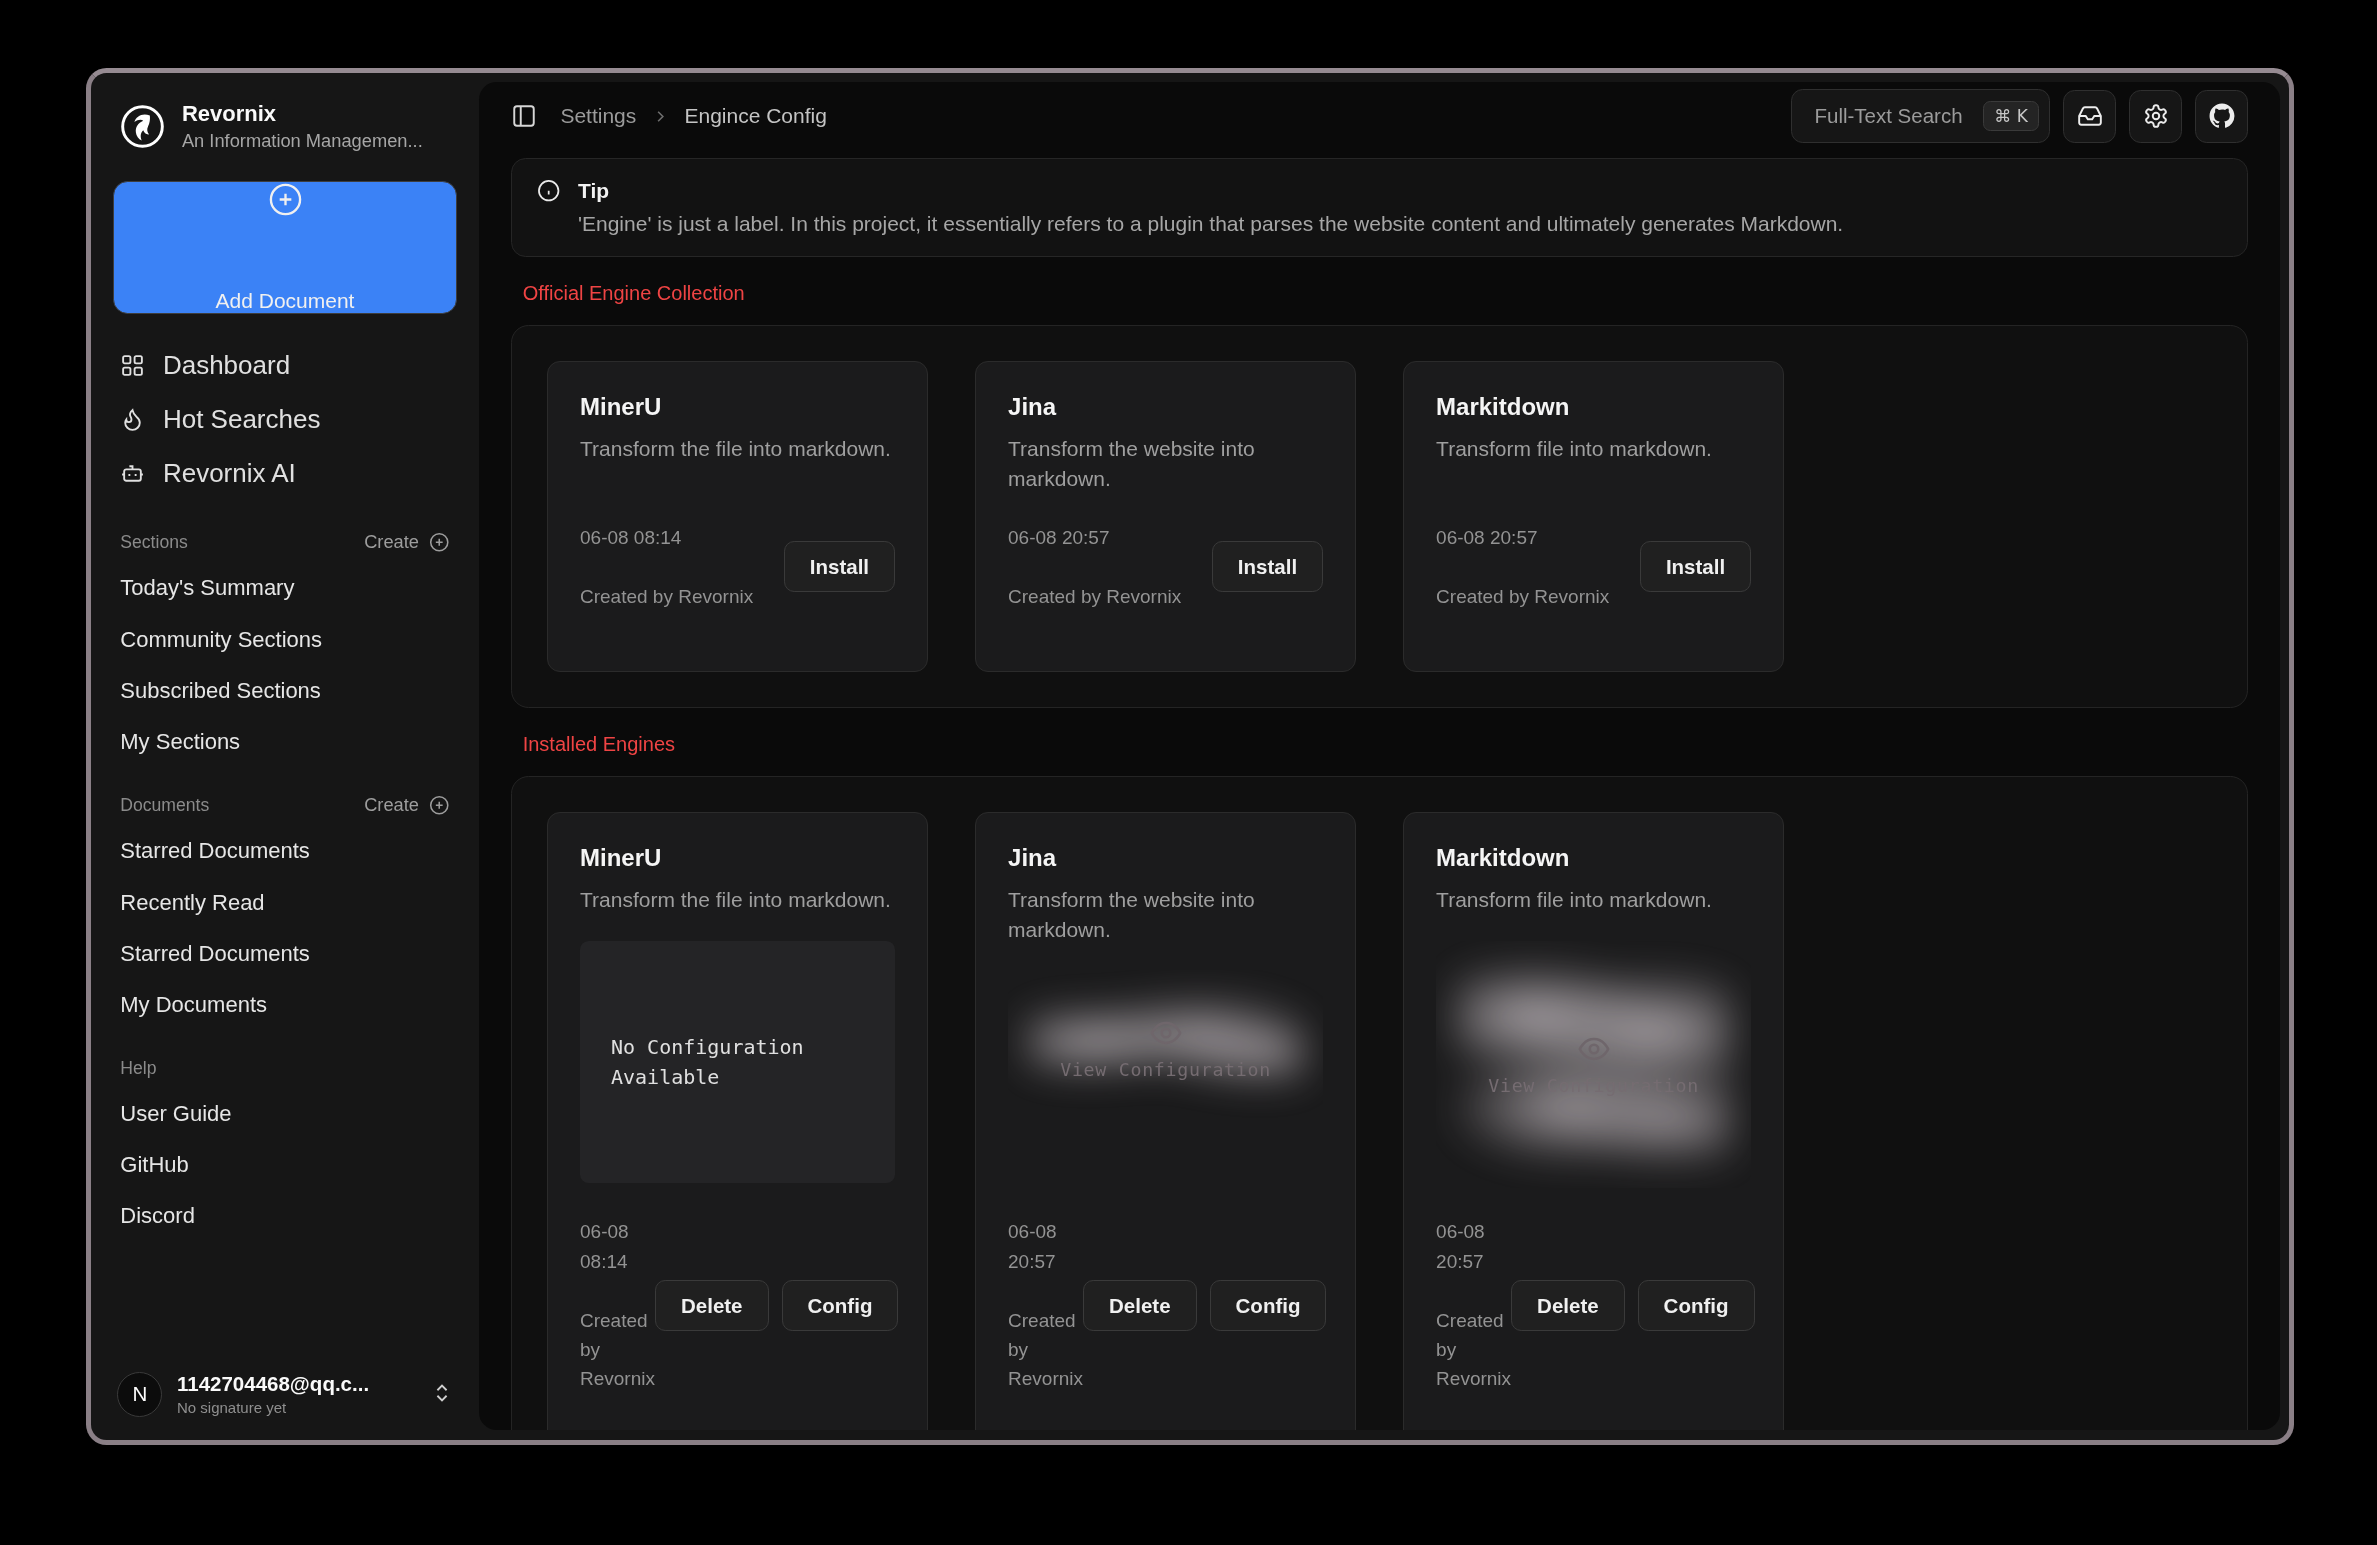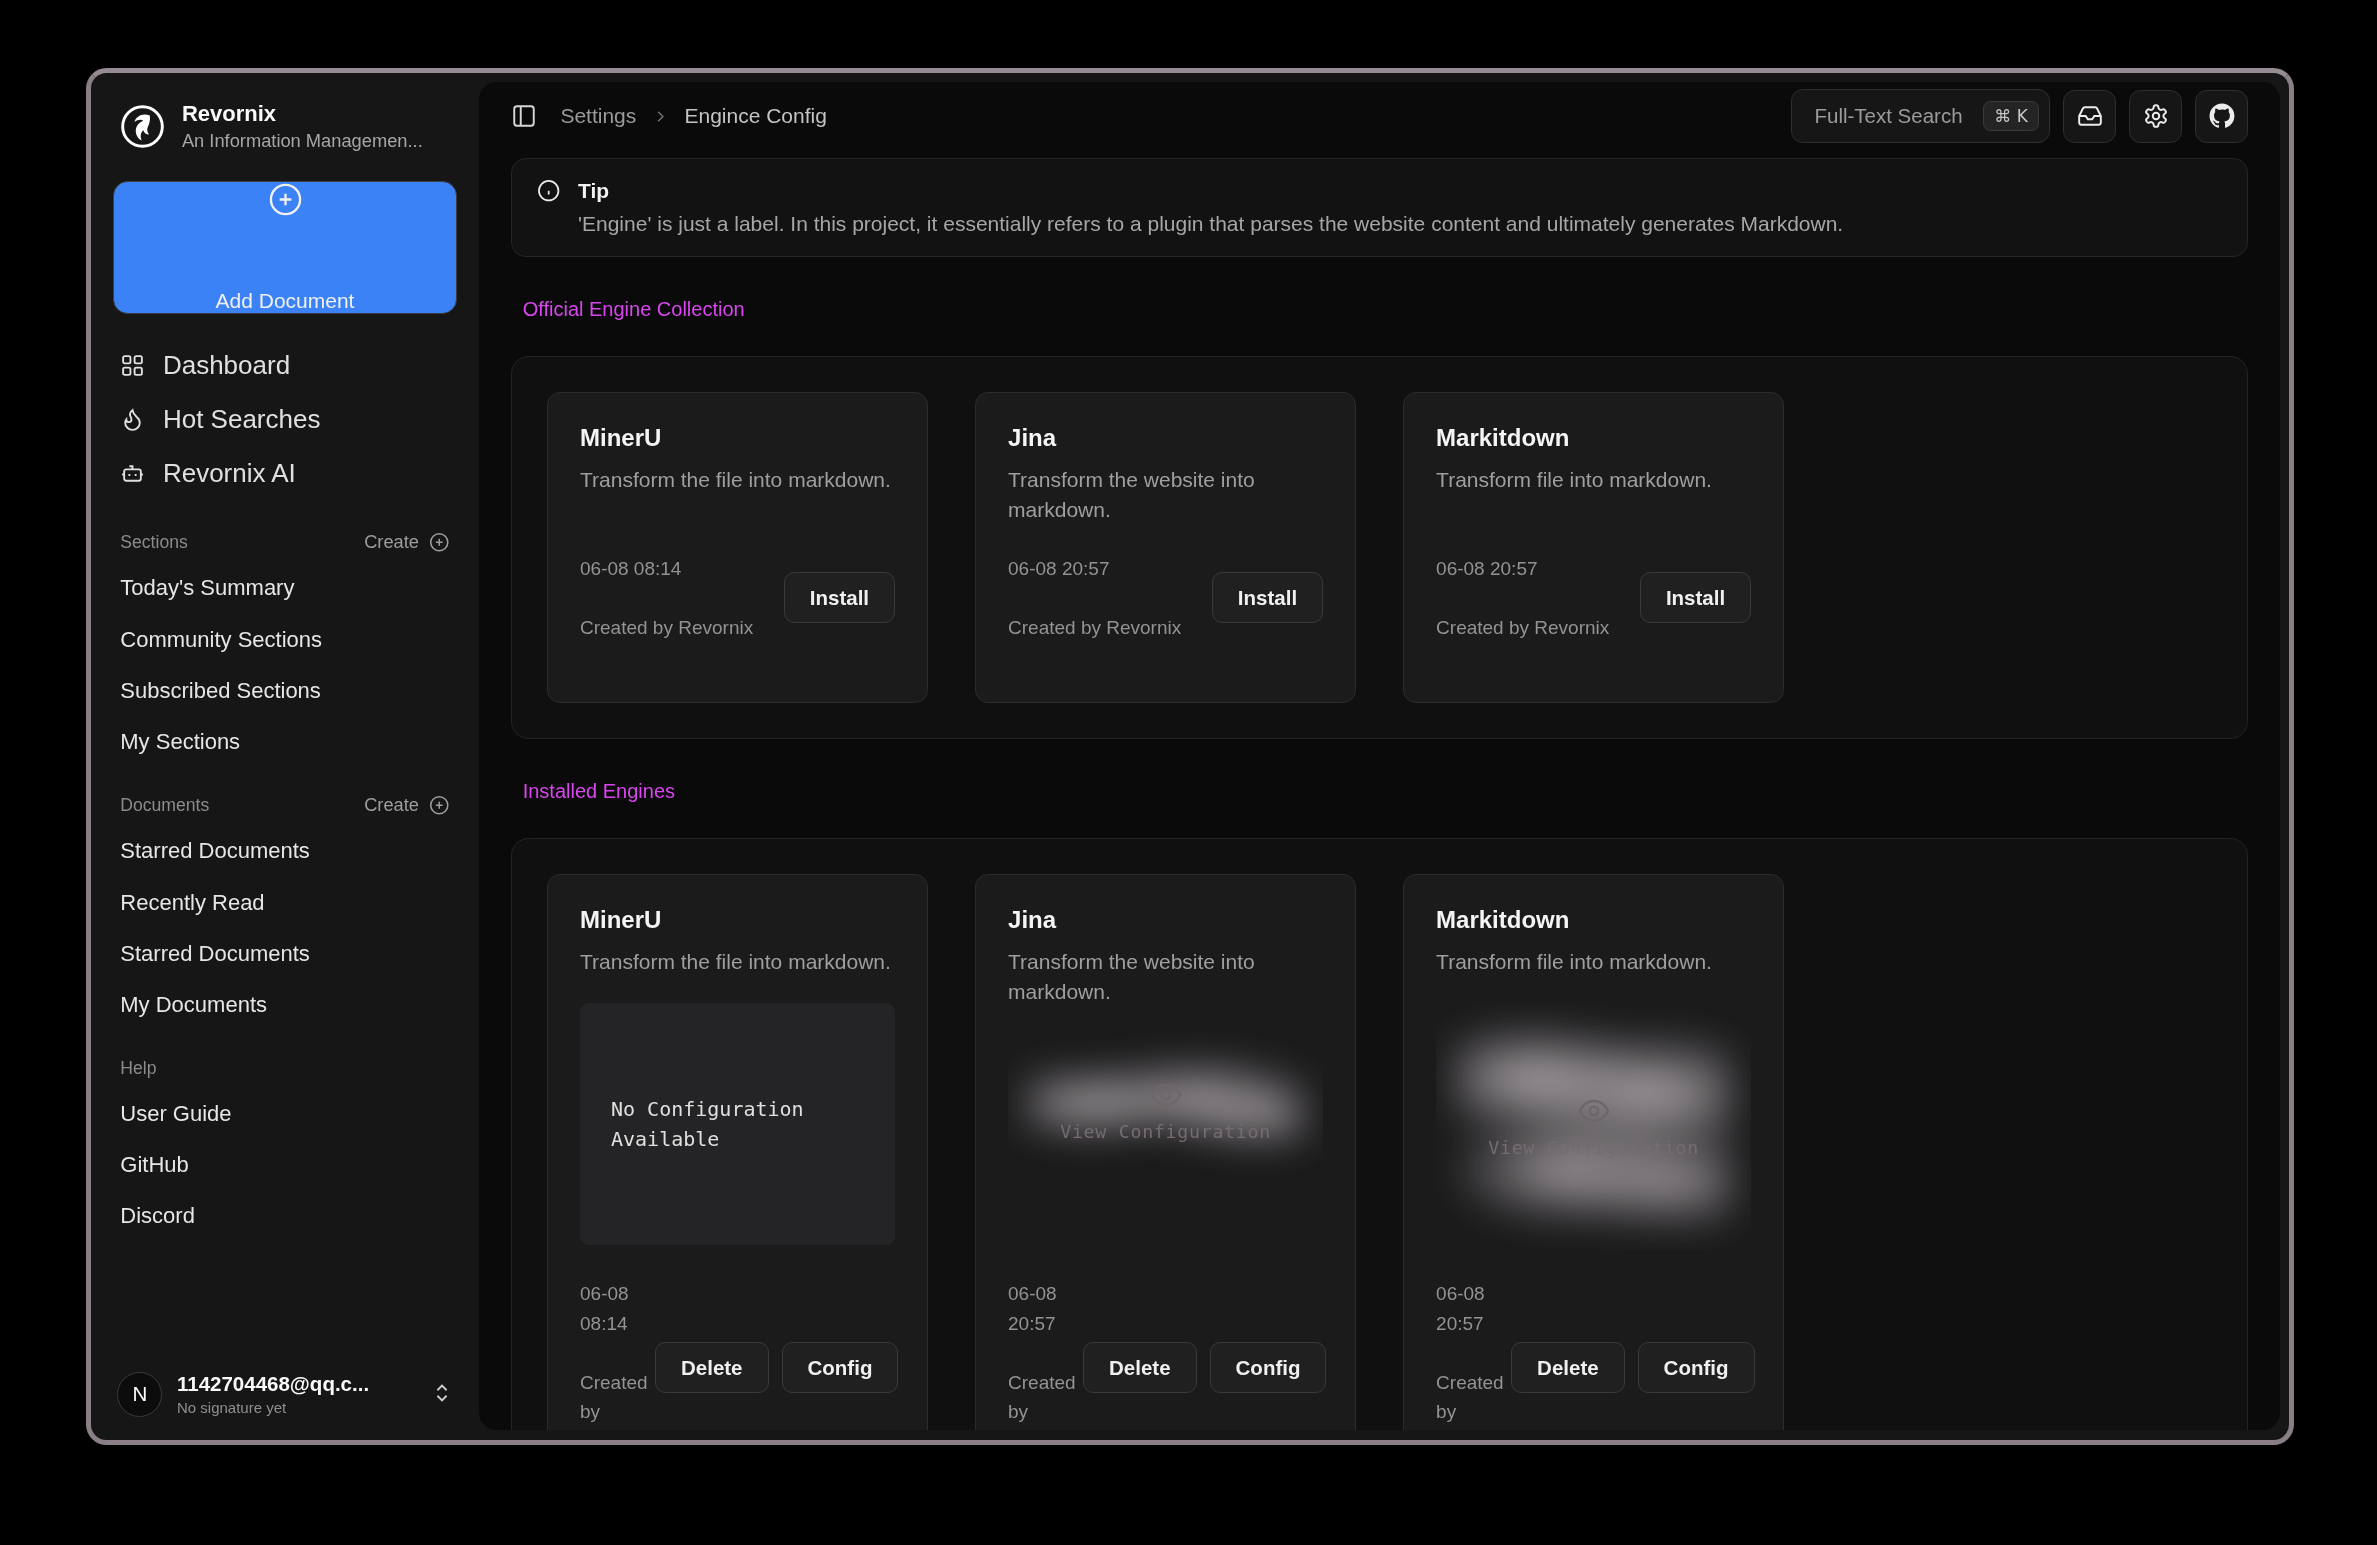--- a/index.html
+++ b/index.html
@@ -58,22 +58,22 @@
     font-size:17px; color:#c6c6c6; font-family:"DejaVu Sans", sans-serif; }
   .icon-btn { width:53px; height:53px; border:1.5px solid #2f2f2f; background:#161616; border-radius:11.7px;
     display:flex; align-items:center; justify-content:center; cursor:pointer; }
   .icon-btn svg { width:26px; height:26px; stroke:#ececec; }
   .icon-btn svg.fill { fill:#ececec; stroke:none; }
   .tip { margin-top:14.6px; border:1.5px solid #262626; background:#121212; border-radius:14.6px; padding:20.5px 25px; }
   .tip-head { display:flex; align-items:center; gap:17.6px; }
   .tip-head svg { width:23.4px; height:23.4px; stroke:#eaeaea; }
   .tip-title { font-size:21px; font-weight:bold; color:#f2f2f2; }
   .tip-text { margin-top:8.8px; padding-left:41px; font-size:21px; color:#a6a6a6; }
-  .section-label { margin-top:41px; padding-left:11.7px; font-size:20px; color:#d946ef; }
-  .engines { margin-top:35px; border:1.5px solid #242424; background:#101010; border-radius:17.6px; padding:35px;
+  .section-label { margin-top:25px; padding-left:11.7px; font-size:20px; color:#ef4444; }
+  .engines { margin-top:20px; border:1.5px solid #242424; background:#101010; border-radius:17.6px; padding:35px;
     display:grid; grid-template-columns:repeat(4, minmax(0,1fr)); gap:47px; }
   .card { background:#1b1b1c; border:1.5px solid #2b2b2b; border-radius:13px; padding:31px 32px;
     display:flex; flex-direction:column; }
   .card.official { min-height:287px; }
   .card.installed { min-height:550px; }
   .card-title { font-size:24px; font-weight:bold; color:#f5f5f5; }
   .card-desc { margin-top:13px; font-size:21px; color:#9f9f9f; line-height:1.4; }
   .card-footer { margin-top:auto; display:flex; align-items:center; }
   .meta { font-size:19px; color:#939393; line-height:1.55; white-space:pre-line; }
   .btns { margin-left:auto; display:flex; gap:13px; }

